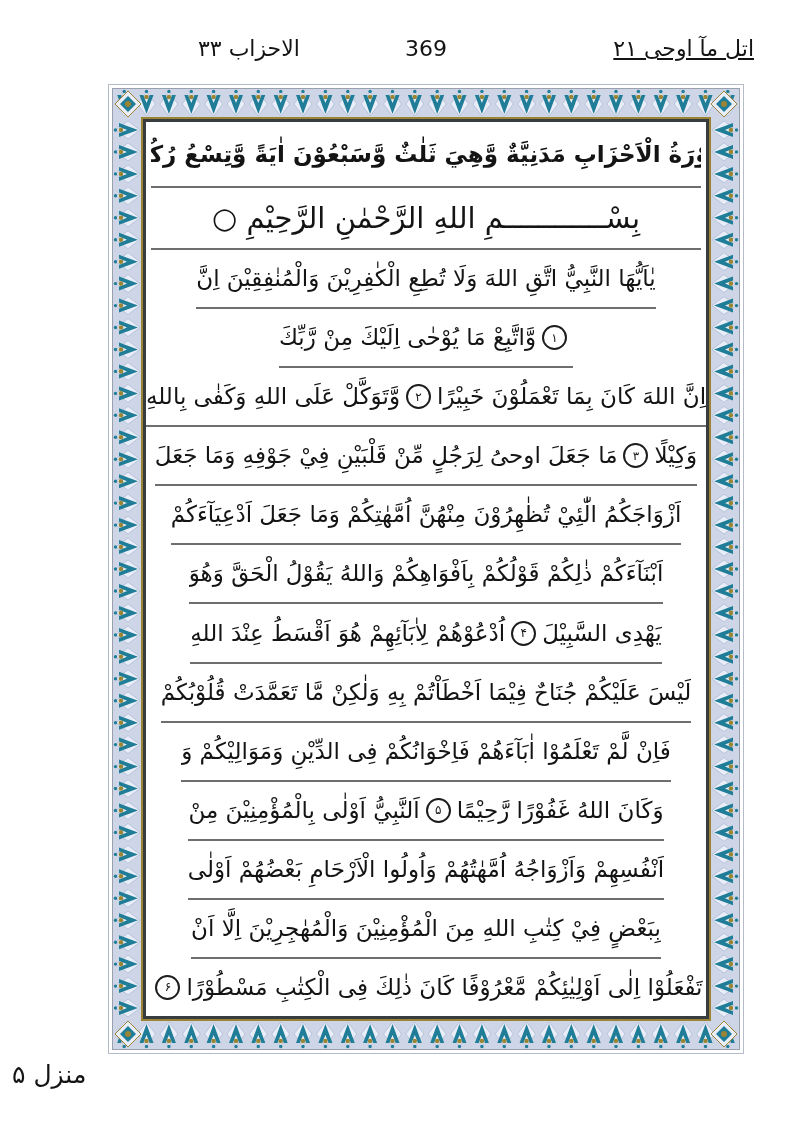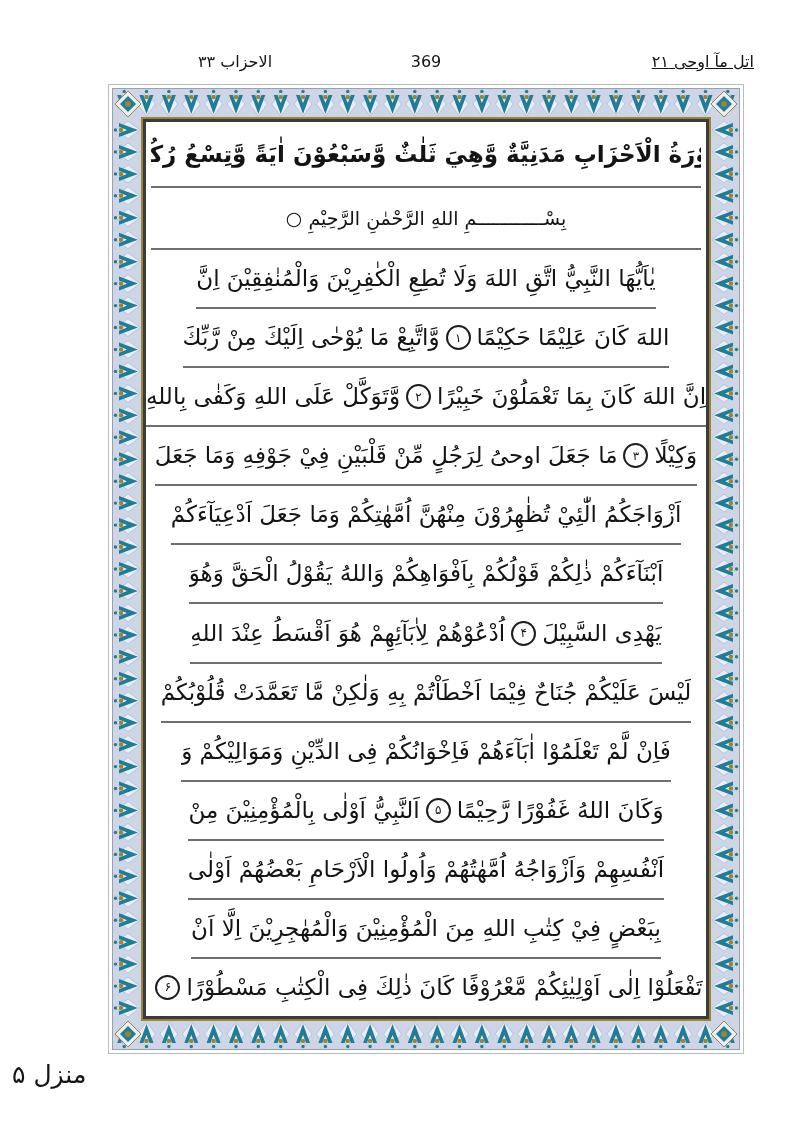--- a/index.html
+++ b/index.html
@@ -2,21 +2,21 @@
 <html lang="ar" dir="ltr"><head>
 <meta charset="utf-8">
 <style>
   html,body{margin:0;padding:0;}
   body{
     width:798px;height:1140px;background:#ffffff;position:relative;overflow:hidden;
     font-family:"DejaVu Sans",sans-serif;color:#141414;
   }
   
   .runhead{position:absolute;top:36px;left:0;width:798px;height:42px;}
-  .runhead span{position:absolute;top:16px;font-size:16px;white-space:nowrap;direction:rtl;}
+  .runhead span{position:absolute;top:0;font-size:22px;white-space:nowrap;direction:rtl;}
   .rh-left{left:198px;}
   .rh-center{left:426px;transform:translateX(-50%);font-size:25px;}
   .rh-right{right:44px;text-decoration:underline;}
   
   .frame{
     position:absolute;left:112px;top:88px;width:628px;height:962px;box-sizing:border-box;
     background:#cdd5e7;border:1px solid #99a1ae;outline:1px solid #b6bcc7;outline-offset:3px;
   }
   .strip,.corner{position:absolute;}
   .strip-top{left:0;top:0;width:626px;height:30px;}
@@ -29,21 +29,21 @@
   .panel{
     position:absolute;inset:30px;box-sizing:border-box;background:#ffffff;
     border:3px solid #393c3e;outline:2px solid #9b8433;
     display:flex;flex-direction:column;padding:0 5px;
   }
   .row{
     display:flex;align-items:center;justify-content:center;direction:rtl;
     border-bottom:2px solid #6e6e6e;overflow:hidden;white-space:nowrap;
   }
   .row-title{flex:0 0 64px;font-size:24px;font-weight:bold;letter-spacing:.5px;}
-  .row-bism{flex:0 0 60px;font-size:19px;}
+  .row-bism{flex:0 0 60px;font-size:29px;}
   .lines{flex:1;display:flex;flex-direction:column;min-height:0;align-items:center;}
   .line{flex:1;}
   .line:last-child{border-bottom:none;}
   .ltext{font-size:23px;line-height:1;}
   .abadge{
     display:inline-flex;flex:0 0 auto;width:21px;height:21px;margin:0 6px;
     border:2px solid #1d1d1d;border-radius:50%;align-items:center;justify-content:center;
     font-size:12px;line-height:1;background:#fff;
   }
   
@@ -646,21 +646,20 @@
       <span class="ltext">سُوْرَةُ الْاَحْزَابِ مَدَنِيَّةٌ وَّهِيَ ثَلٰثٌ وَّسَبْعُوْنَ اٰيَةً وَّتِسْعُ رُكُوْعٍ</span>
     </div>
     <div class="row row-bism">
       <span>بِسْــــــــــــمِ اللهِ الرَّحْمٰنِ الرَّحِيْمِ ○</span>
     </div>
     <div class="lines" id="lines">
         <div class="row line">
           <span class="ltext">يٰاَيُّهَا النَّبِيُّ اتَّقِ اللهَ وَلَا تُطِعِ الْكٰفِرِيْنَ وَالْمُنٰفِقِيْنَ اِنَّ</span>
         </div>
         <div class="row line">
-          <span class="ltext">اللهَ كَانَ عَلِيْمًا حَكِيْمًا</span>
           <span class="abadge">۱</span>
           <span class="ltext">وَّاتَّبِعْ مَا يُوْحٰى اِلَيْكَ مِنْ رَّبِّكَ</span>
         </div>
         <div class="row line">
           <span class="ltext">اِنَّ اللهَ كَانَ بِمَا تَعْمَلُوْنَ خَبِيْرًا</span>
           <span class="abadge">۲</span>
           <span class="ltext">وَّتَوَكَّلْ عَلَى اللهِ وَكَفٰى بِاللهِ</span>
         </div>
         <div class="row line">
           <span class="ltext">وَكِيْلًا</span>

